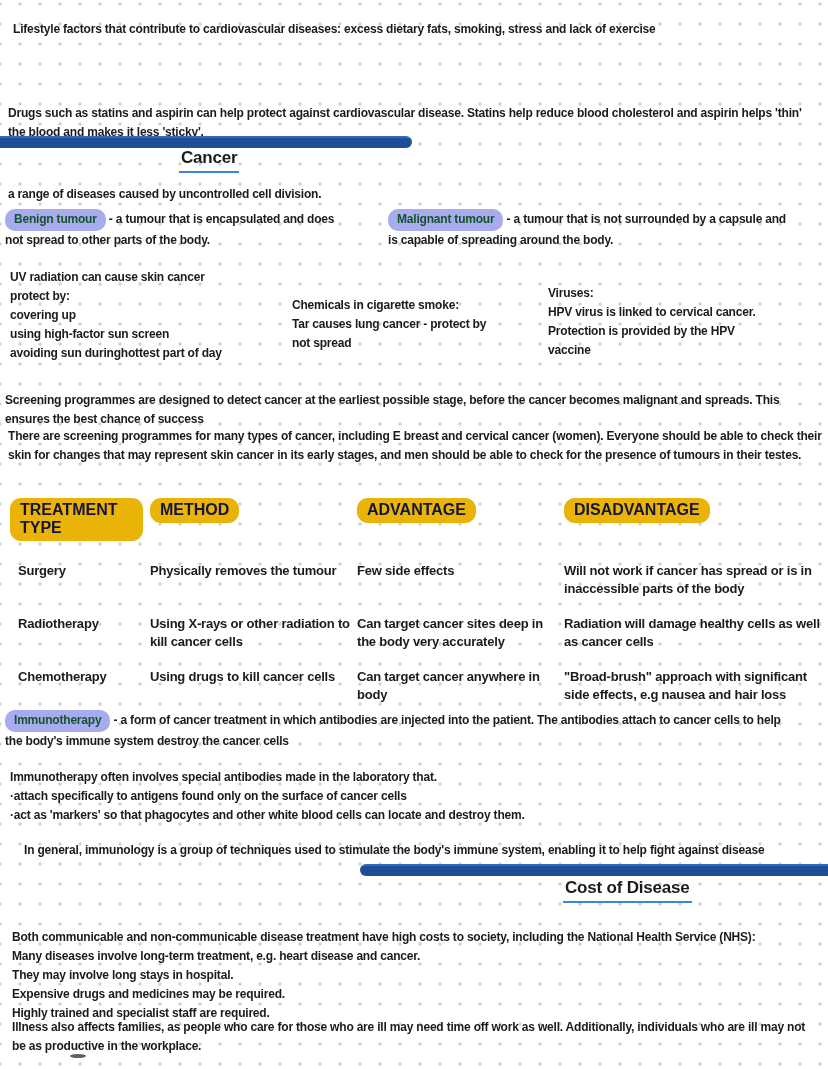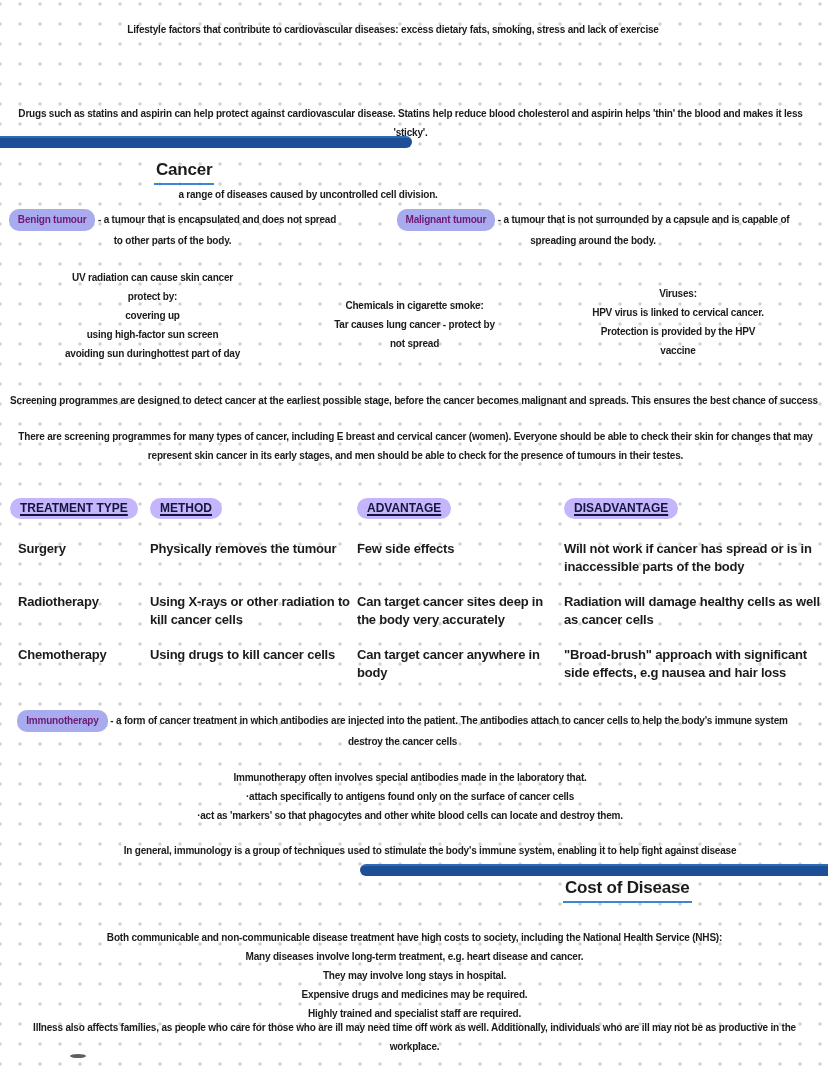--- a/index.html
+++ b/index.html
@@ -9,25 +9,25 @@
     background-image:radial-gradient(#d2d2d2 1.5px, transparent 1.7px);
     background-size:20px 20px;
     background-position:10px 14px;
     font-family:"Liberation Sans","DejaVu Sans",sans-serif;
     font-weight:700;
     color:#1b1b1b;
     overflow:hidden;
     position:relative;
   }
   .page{position:absolute;inset:0;}
-  .txt{font-size:10px;line-height:19px;letter-spacing:-0.2px;text-align:center;}
+  .txt{font-size:12px;line-height:19px;letter-spacing:-0.2px;}
   .abs{position:absolute;}
   .hl{
     background:#a8abee;
-    color:#701a75;
+    color:#14532d;
     border-radius:10px;
     padding:1px 9px 2px;
     display:inline-block;
   }
   .divider{
     height:10px;
     background:#1d4e96;
     border-top:2px solid #2e6cb5;
   }
   .divider.left-cap{border-radius:8px 0 0 8px;}
@@ -39,49 +39,48 @@
     padding:0 2px 3px;
     display:inline-block;
   }
   .t-row{
     display:grid;
     grid-template-columns:133px 200px 200px 1fr;
     column-gap:7px;
     margin-bottom:17px;
   }
   .t-head .pill{
-    background:#c4b5fd;
+    background:#eab308;
     color:#14143c;
     border-radius:11px;
     padding:3px 10px 4px;
     display:inline-block;
-    font-size:12px;
+    font-size:16px;
     letter-spacing:0;
-    text-decoration:underline;
     text-decoration-thickness:1.6px;
     text-underline-offset:2px;
     justify-self:start;
   }
   .t-head{margin-bottom:21px;}
   .cell{font-size:13px;line-height:18px;letter-spacing:-0.2px;}
   .stray{position:absolute;width:16px;height:4px;background:#2a2a2a;border-radius:50%;opacity:.75;}
 </style>
 </head>
 <body>
 
 <div class="page">
 
   <div class="abs txt" style="top:20px;left:13px;width:760px;">Lifestyle factors that contribute to cardiovascular diseases: excess dietary fats, smoking, stress and lack of exercise</div>
 
 
   <div class="abs txt" style="top:104px;left:8px;width:805px;">Drugs such as statins and aspirin can help protect against cardiovascular disease. Statins help reduce blood cholesterol and aspirin helps 'thin' the blood and makes it less 'sticky'.</div>
 
   <div class="abs divider right-cap" style="top:136px;left:0;width:412px;"></div>
 
-  <div class="abs" style="top:148px;left:154px;margin-top:12px;">
+  <div class="abs" style="top:148px;left:179px;">
     <span class="heading">Cancer</span>
   </div>
 
   <div class="abs txt" style="top:185px;left:8px;width:600px;">a range of diseases caused by uncontrolled cell division.</div>
 
   <div class="abs txt" style="top:209px;left:5px;width:335px;">
     <span class="hl">Benign tumour</span><span> - a tumour that is encapsulated and does not spread to other parts of the body.</span>
   </div>
 
   <div class="abs txt" style="top:209px;left:388px;width:410px;">

